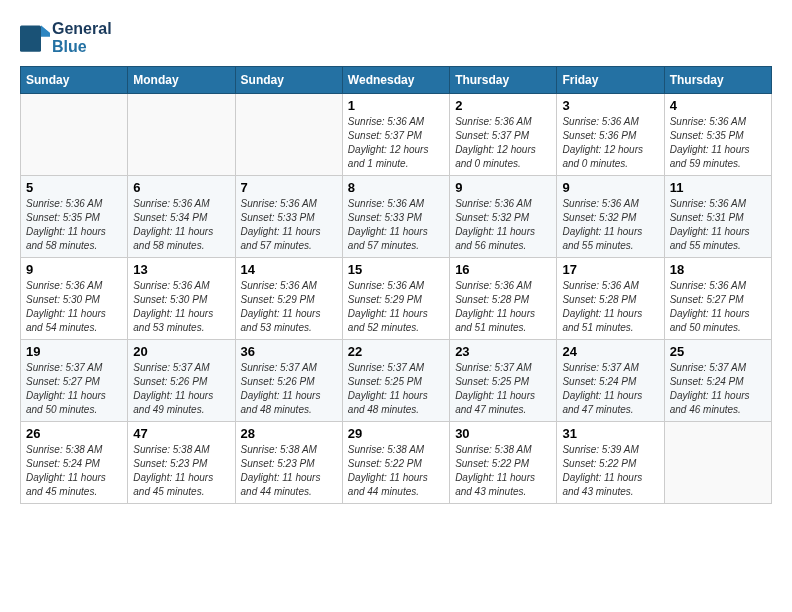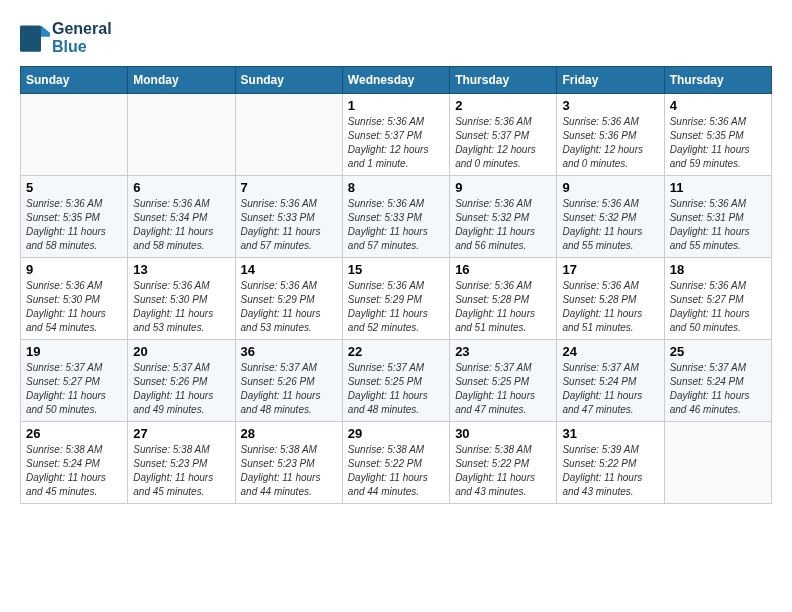--- a/index.html
+++ b/index.html
@@ -300,21 +300,21 @@
       </tr>
       <tr>
         <td>
           <div class="day-number">26</div>
           <div class="day-info" style="white-space: pre-line;">Sunrise: 5:38 AM
 Sunset: 5:24 PM
 Daylight: 11 hours
 and 45 minutes.</div>
         </td>
         <td>
-          <div class="day-number">27</div>
+          <div class="day-number">47</div>
           <div class="day-info" style="white-space: pre-line;">Sunrise: 5:38 AM
 Sunset: 5:23 PM
 Daylight: 11 hours
 and 45 minutes.</div>
         </td>
         <td>
           <div class="day-number">28</div>
           <div class="day-info" style="white-space: pre-line;">Sunrise: 5:38 AM
 Sunset: 5:23 PM
 Daylight: 11 hours

